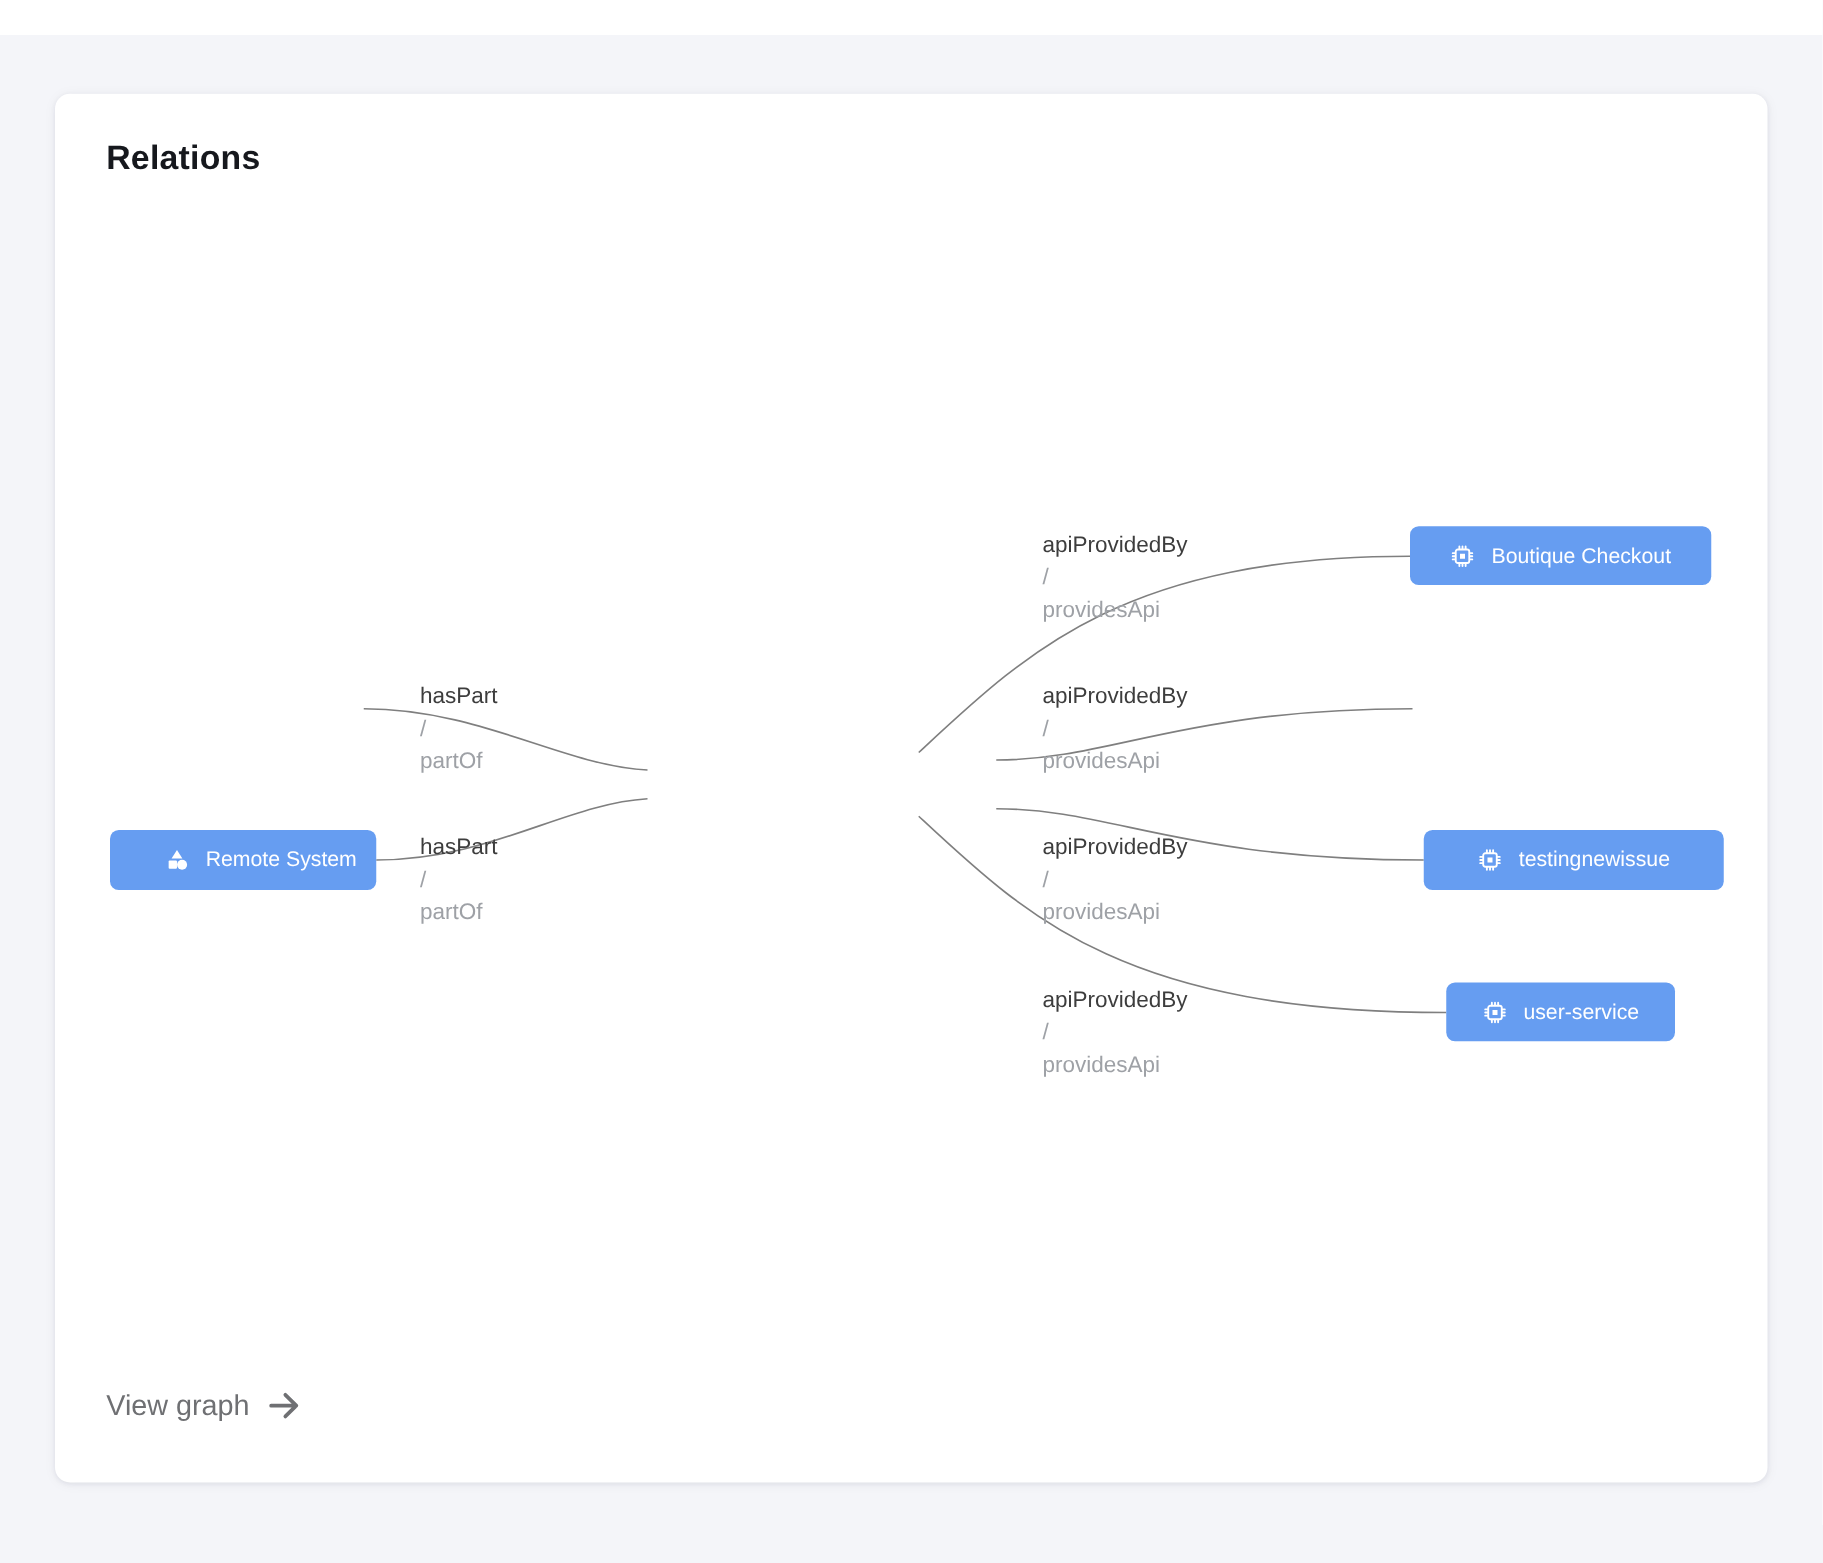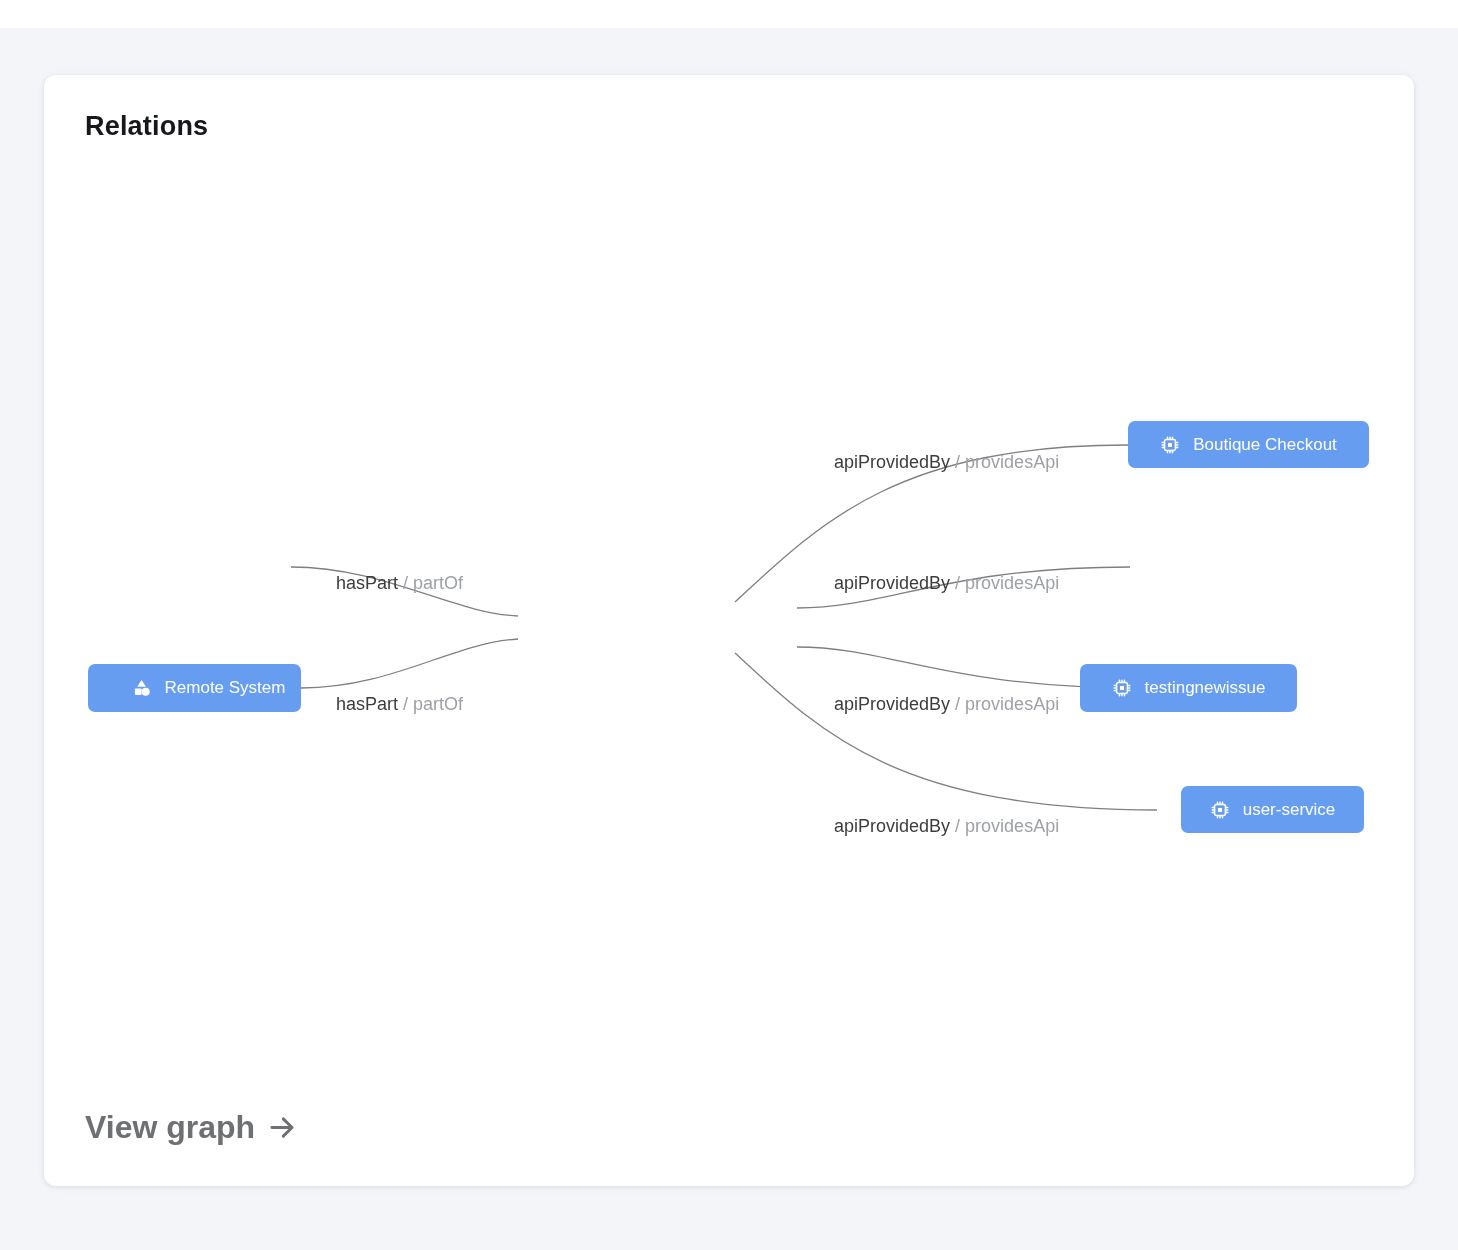--- a/index.html
+++ b/index.html
@@ -48,27 +48,28 @@
     background: var(--primary-node, #f0ae3e);
     font-weight: 700; font-size: 18px; border-radius: 16px;
   }
   .node .node-icon { display: flex; align-items: center; }
   .edge-label {
     position: absolute;
     transform: translateY(-50%);
     display: flex; align-items: baseline; gap: 5px;
     font-size: 18px;
     white-space: nowrap;
+    flex-direction: column;
   }
   .edge-label .rel { color: var(--relation-text, #3d3d3d); font-weight: 500; }
   .edge-label .sep, .edge-label .inv { color: var(--inverse-text, #9ea1a6); font-weight: 400; }
   .view-graph {
     position: absolute; left: 41px; top: 1034px;
     display: flex; align-items: center; gap: 12px;
-    font-size: 32px; font-weight: 700; color: #6f7073;
+    font-size: 23px; font-weight: 400; color: #6f7073;
     text-decoration: none; cursor: pointer;
   }
 </style>
 </head>
 <body>
 
 <div class="top-strip"></div>
 
 <div class="card">
 
@@ -131,33 +132,33 @@
       <svg viewBox="0 0 24 24" width="20" height="20">
         <g stroke="#fff" stroke-width="1.8" fill="none" stroke-linecap="round">
           <rect x="5.5" y="5.5" width="13" height="13" rx="2"></rect>
           <path d="M9 2.6v2.4 M12 2.6v2.4 M15 2.6v2.4 M9 19v2.4 M12 19v2.4 M15 19v2.4 M2.6 9h2.4 M2.6 12h2.4 M2.6 15h2.4 M19 9h2.4 M19 12h2.4 M19 15h2.4"></path>
         </g>
         <rect x="9.6" y="9.6" width="4.8" height="4.8" fill="#fff"></rect>
       </svg>
     </span>
     <span class="node-label">Boutique Checkout</span>
   </div>
-  <div class="node secondary" style="left:1036px; top:589px; width:217px; height:48px;">
+  <div class="node secondary" style="left:1095px; top:589px; width:240px; height:48px;">
     <span class="node-icon">
       <svg viewBox="0 0 24 24" width="20" height="20">
         <g stroke="#fff" stroke-width="1.8" fill="none" stroke-linecap="round">
           <rect x="5.5" y="5.5" width="13" height="13" rx="2"></rect>
           <path d="M9 2.6v2.4 M12 2.6v2.4 M15 2.6v2.4 M9 19v2.4 M12 19v2.4 M15 19v2.4 M2.6 9h2.4 M2.6 12h2.4 M2.6 15h2.4 M19 9h2.4 M19 12h2.4 M19 15h2.4"></path>
         </g>
         <rect x="9.6" y="9.6" width="4.8" height="4.8" fill="#fff"></rect>
       </svg>
     </span>
     <span class="node-label">testingnewissue</span>
   </div>
-  <div class="node secondary" style="left:1113px; top:711px; width:183px; height:47px;margin-left:24px;">
+  <div class="node secondary" style="left:1113px; top:711px; width:183px; height:47px;">
     <span class="node-icon">
       <svg viewBox="0 0 24 24" width="20" height="20">
         <g stroke="#fff" stroke-width="1.8" fill="none" stroke-linecap="round">
           <rect x="5.5" y="5.5" width="13" height="13" rx="2"></rect>
           <path d="M9 2.6v2.4 M12 2.6v2.4 M15 2.6v2.4 M9 19v2.4 M12 19v2.4 M15 19v2.4 M2.6 9h2.4 M2.6 12h2.4 M2.6 15h2.4 M19 9h2.4 M19 12h2.4 M19 15h2.4"></path>
         </g>
         <rect x="9.6" y="9.6" width="4.8" height="4.8" fill="#fff"></rect>
       </svg>
     </span>
     <span class="node-label">user-service</span>

